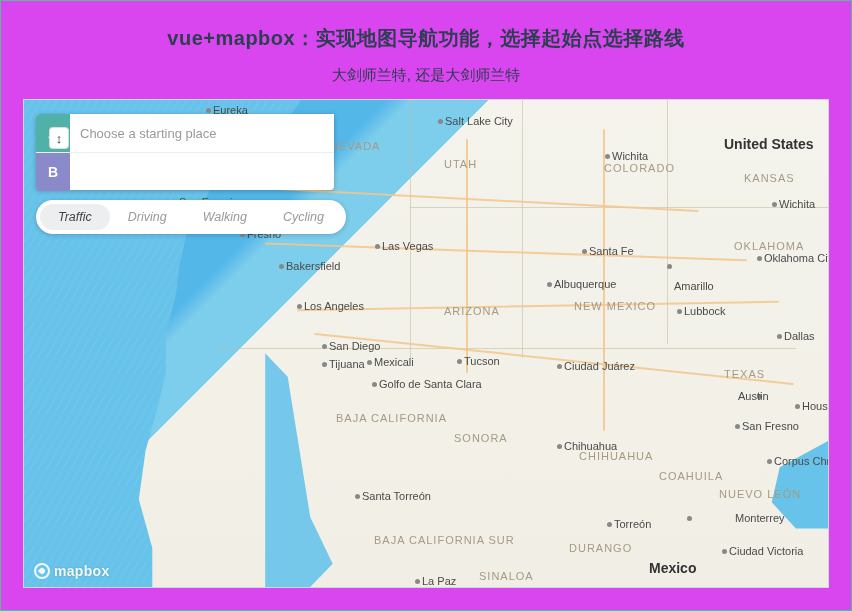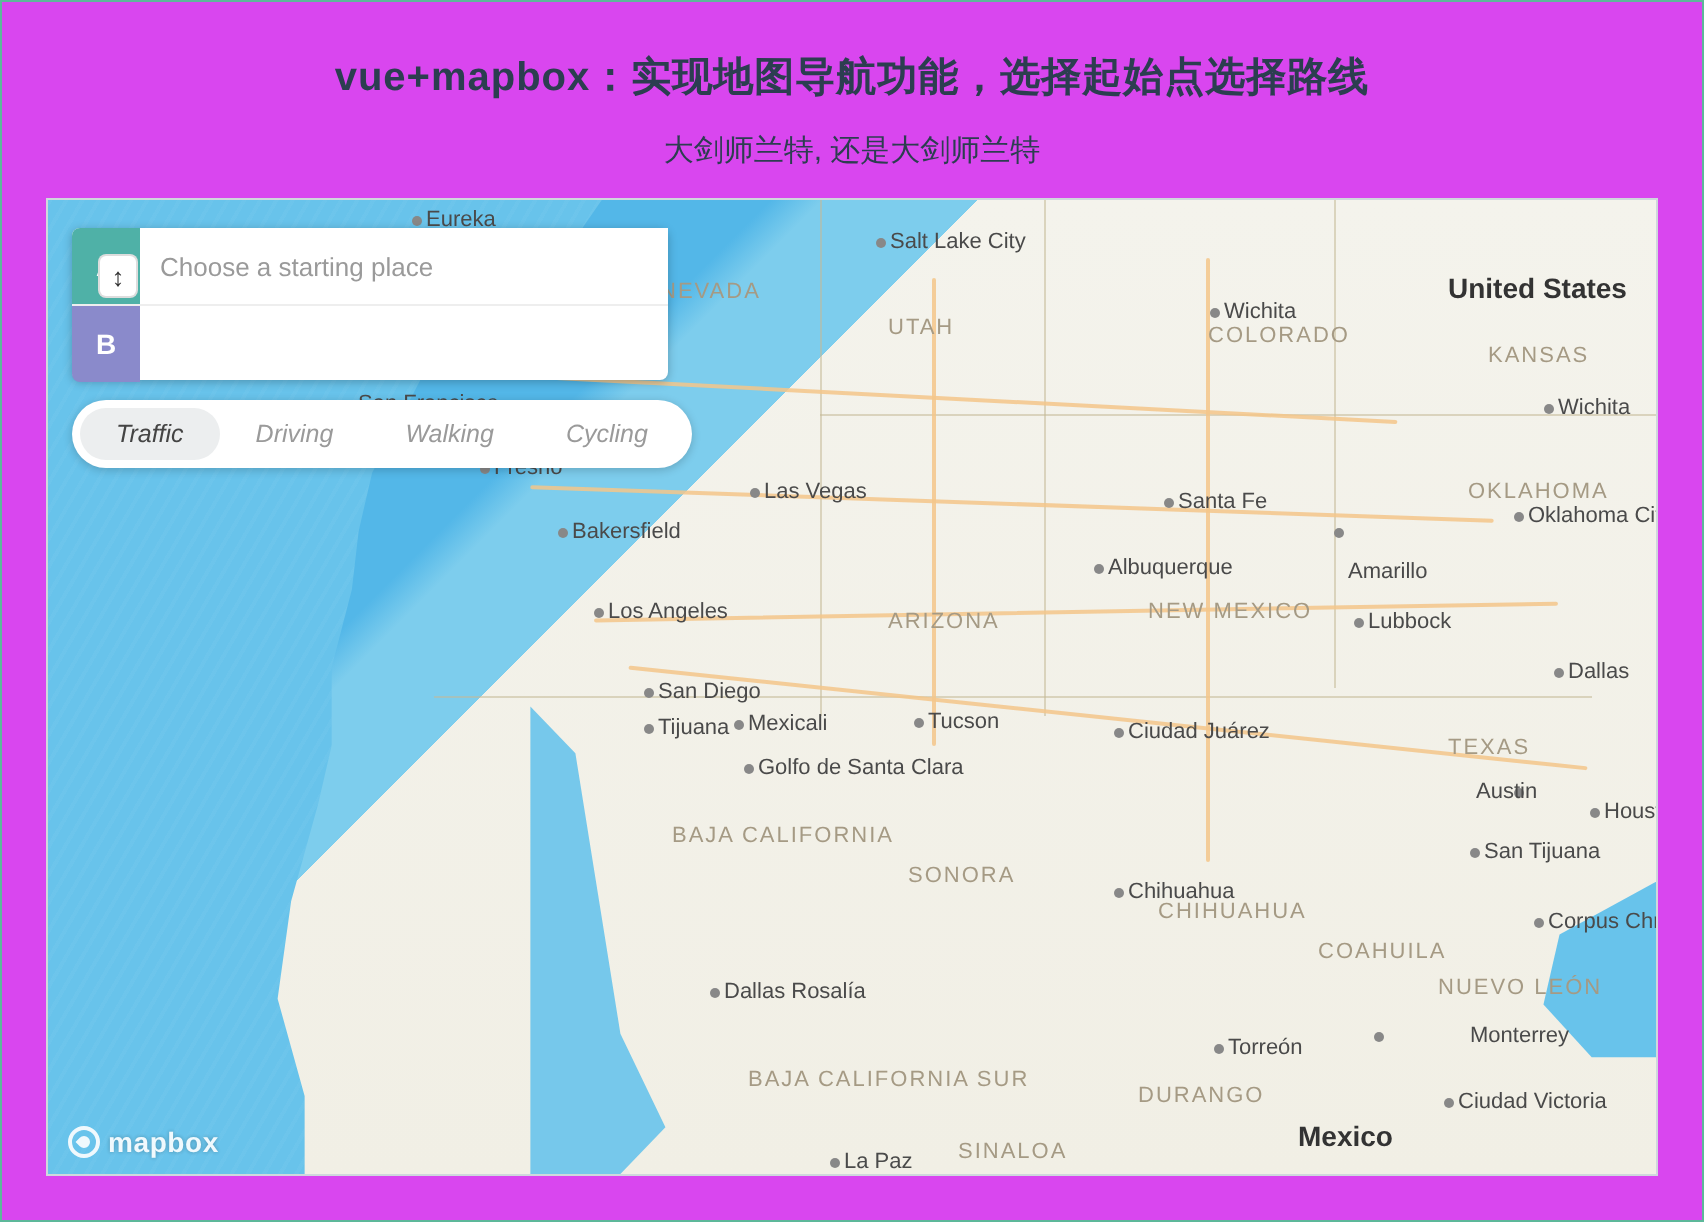--- a/index.html
+++ b/index.html
@@ -201,35 +201,35 @@
           <div class="lbl" style="left: 755px; top: 98px;">Wichita</div>
           <div class="dot" style="left: 733px; top: 156px;"></div>
           <div class="lbl" style="left: 740px; top: 152px;">Oklahoma City</div>
           <div class="dot" style="left: 753px; top: 234px;"></div>
           <div class="lbl" style="left: 760px; top: 230px;">Dallas</div>
           <div class="dot" style="left: 733px; top: 294px;"></div>
           <div class="lbl" style="left: 714px; top: 290px;">Austin</div>
           <div class="dot" style="left: 771px; top: 304px;"></div>
           <div class="lbl" style="left: 778px; top: 300px;">Houston</div>
           <div class="dot" style="left: 711px; top: 324px;"></div>
-          <div class="lbl" style="left: 718px; top: 320px;">San Tijuana</div>
+          <div class="lbl" style="left: 718px; top: 320px;">San Fresno</div>
           <div class="dot" style="left: 743px; top: 359px;"></div>
           <div class="lbl" style="left: 750px; top: 355px;">Corpus Christi</div>
           <div class="dot" style="left: 533px; top: 344px;"></div>
           <div class="lbl" style="left: 540px; top: 340px;">Chihuahua</div>
           <div class="dot" style="left: 583px; top: 422px;"></div>
           <div class="lbl" style="left: 590px; top: 418px;">Torreón</div>
           <div class="dot" style="left: 663px; top: 416px;"></div>
           <div class="lbl" style="left: 670px; top: 412px; margin-left: 41px;">Monterrey</div>
           <div class="dot" style="left: 698px; top: 449px;"></div>
           <div class="lbl" style="left: 705px; top: 445px;">Ciudad Victoria</div>
           <div class="dot" style="left: 391px; top: 479px;"></div>
           <div class="lbl" style="left: 398px; top: 475px;">La Paz</div>
           <div class="dot" style="left: 331px; top: 394px;"></div>
-          <div class="lbl" style="left: 338px; top: 390px;">Dallas Rosalía</div>
+          <div class="lbl" style="left: 338px; top: 390px;">Santa Torreón</div>
           <div class="lbl state" style="left: 306px; top: 40px;">NEVADA</div>
           <div class="lbl state" style="left: 420px; top: 58px;">UTAH</div>
           <div class="lbl state" style="left: 580px; top: 62px;">COLORADO</div>
           <div class="lbl state" style="left: 720px; top: 72px;">KANSAS</div>
           <div class="lbl state" style="left: 200px; top: 55px;">CALIFORNIA</div>
           <div class="lbl state" style="left: 420px; top: 205px;">ARIZONA</div>
           <div class="lbl state" style="left: 550px; top: 200px;">NEW MEXICO</div>
           <div class="lbl state" style="left: 710px; top: 140px;">OKLAHOMA</div>
           <div class="lbl state" style="left: 700px; top: 268px;">TEXAS</div>
           <div class="lbl state" style="left: 312px; top: 312px;">BAJA CALIFORNIA</div>

